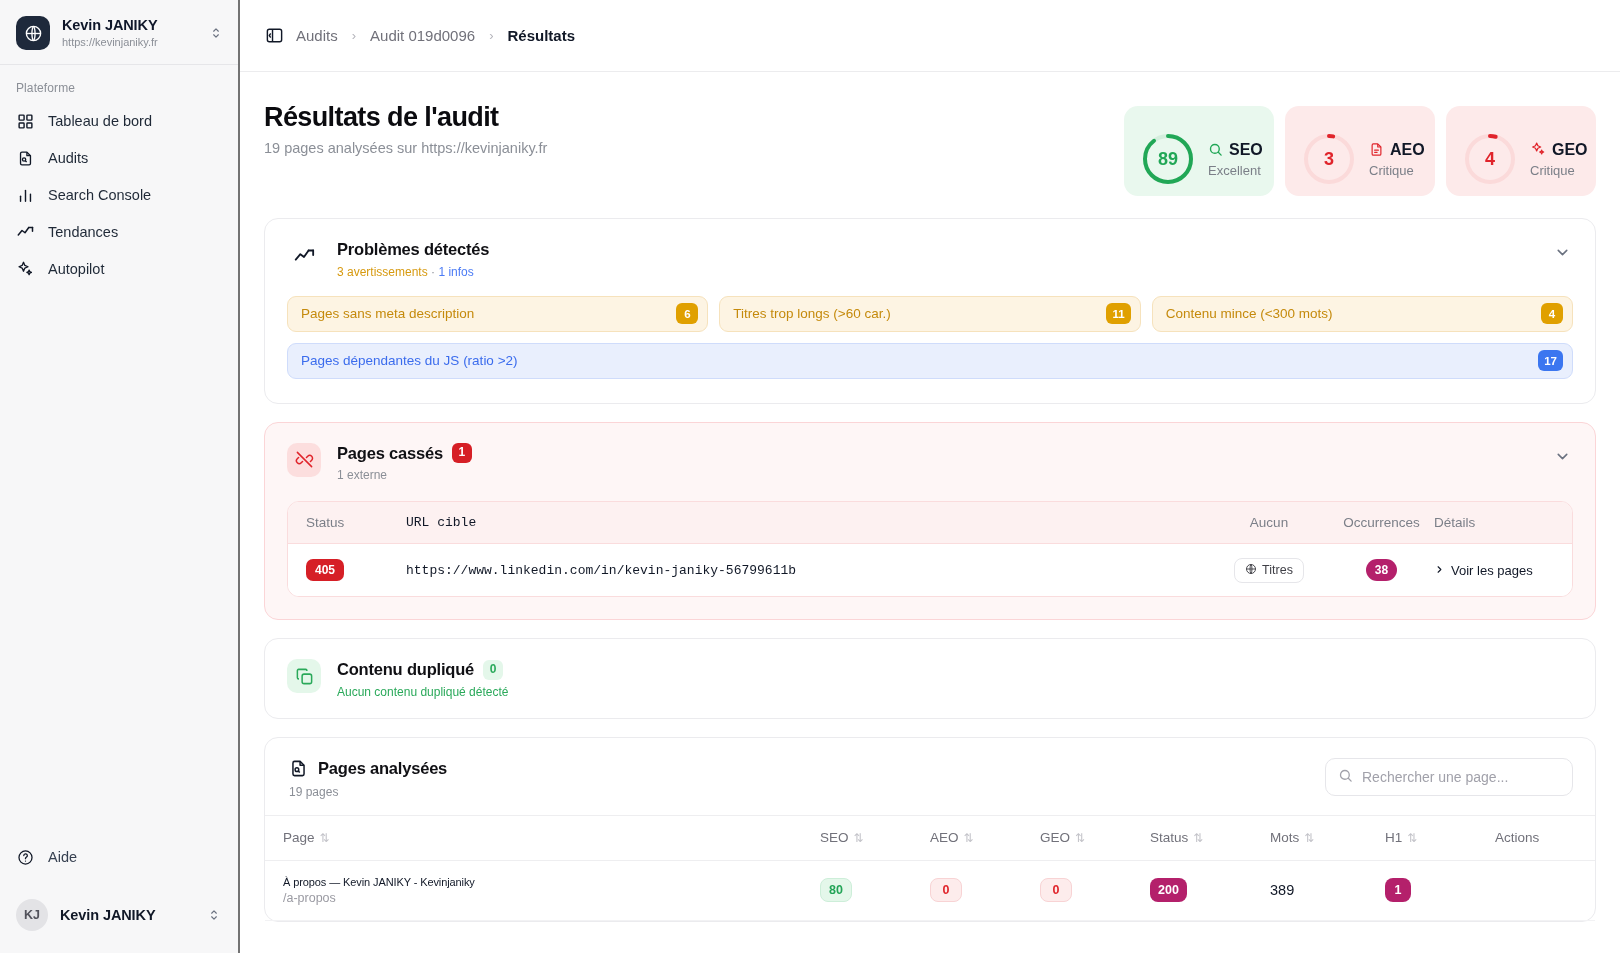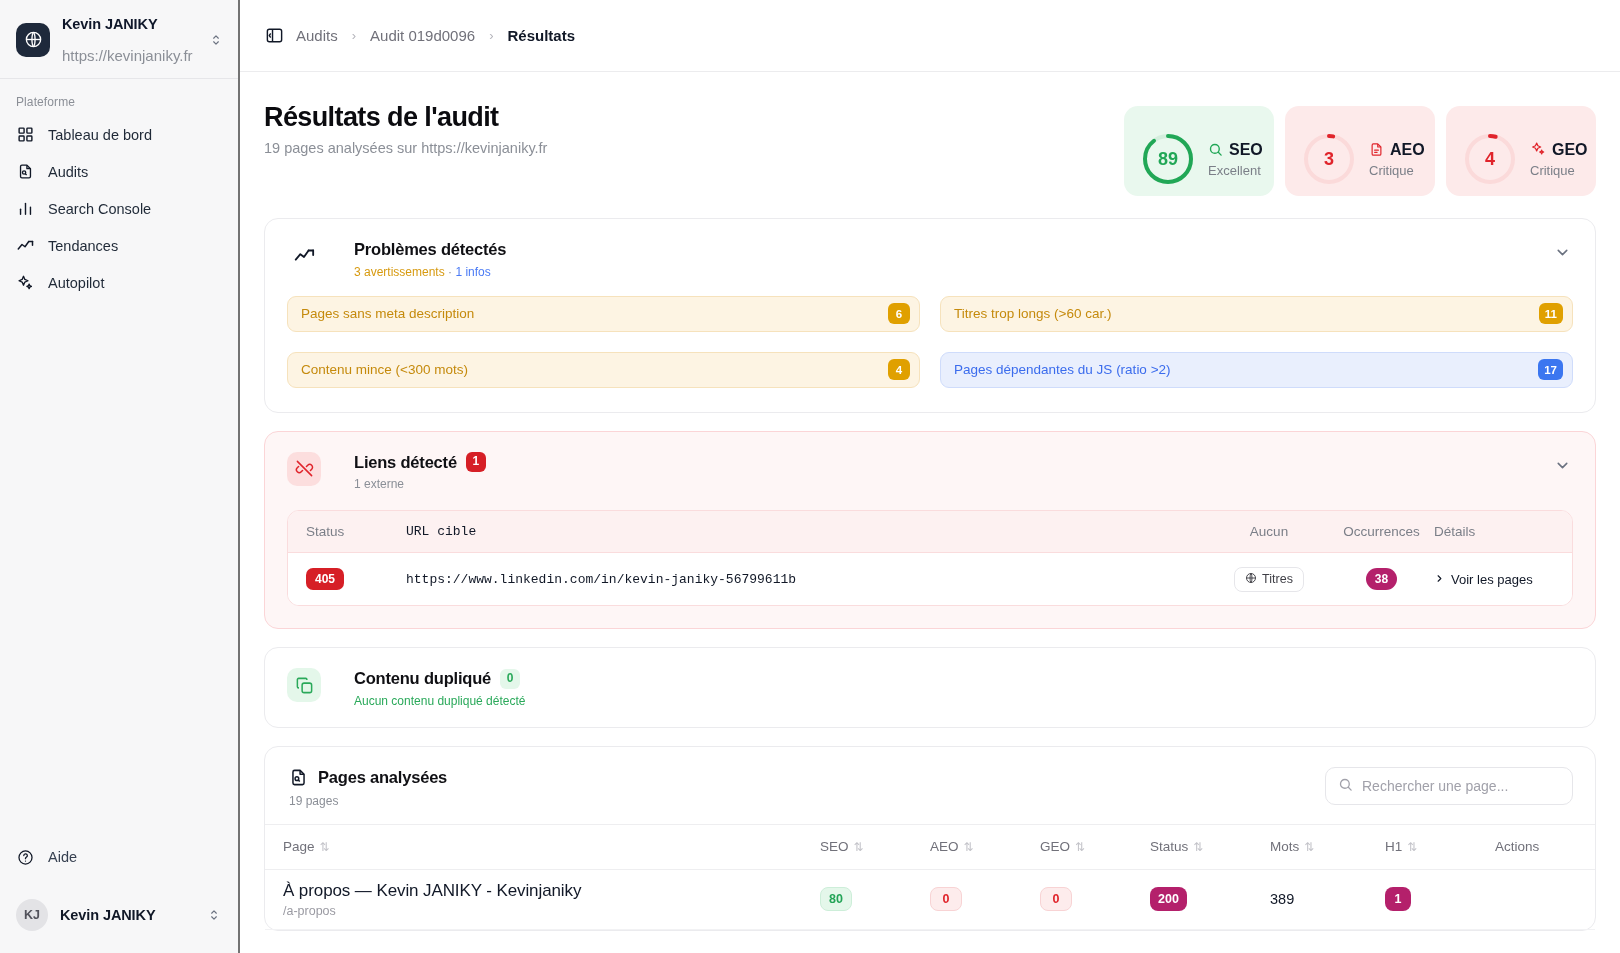--- a/index.html
+++ b/index.html
@@ -21,21 +21,21 @@
   .brand{
     display:flex;align-items:center;gap:12px;
     padding:16px 14px 14px 16px;
   }
   .brand-logo{
     width:34px;height:34px;border-radius:10px;background:#1e293b;
     display:flex;align-items:center;justify-content:center;flex:0 0 34px;
   }
   .brand-text{flex:1;min-width:0;line-height:1.15}
   .brand-name{font-size:14.5px;font-weight:700;color:#0f172a;letter-spacing:-.1px}
-  .brand-url{font-size:15px;color:#8b8f97;margin-top:14px;overflow:hidden;text-overflow:ellipsis;white-space:nowrap}
+  .brand-url{font-size:11px;color:#8b8f97;margin-top:2px;overflow:hidden;text-overflow:ellipsis;white-space:nowrap}
   .updown{width:16px;flex:0 0 16px;color:#6b7280;display:flex;align-items:center;justify-content:center}
   .sb-divider{height:1px;background:#e6e6e9;margin:0}
   .sec-label{
     font-size:12px;color:#8b8f97;padding:16px 16px 8px 16px;letter-spacing:.1px;
   }
   .nav{display:flex;flex-direction:column;gap:1px;padding:0 8px}
   .nav-item{
     display:flex;align-items:center;gap:14px;
     padding:9px 8px;border-radius:8px;cursor:pointer;
     color:#1f2937;font-size:14.5px;
@@ -91,21 +91,21 @@
   .score-meta{line-height:1.2}
   .score-name{display:flex;align-items:center;gap:6px;font-size:16px;font-weight:700;color:#111827}
   .score-name .sic{display:flex;align-items:center}
   .score-state{font-size:13px;color:#7b7f88;margin-top:4px}
 
   
   .card{
     border:1px solid #ebebee;border-radius:14px;background:#fff;margin-bottom:18px;
   }
   .card.alert{border-color:#fbd5d7;background:#fef6f6}
-  .card-head{display:flex;align-items:flex-start;gap:33px;padding:20px 22px 18px 22px}
+  .card-head{display:flex;align-items:flex-start;gap:16px;padding:20px 22px 18px 22px}
   .card-head.tight{padding-bottom:16px}
   .head-icon{
     width:34px;height:34px;border-radius:10px;flex:0 0 34px;
     display:flex;align-items:center;justify-content:center;
   }
   .head-icon.plain{background:transparent;color:#111827}
   .head-icon.pink{background:#fcdede;color:#e0242b}
   .head-icon.green{background:#e4f7ea;color:#2aa95a}
   .head-txt{flex:1;line-height:1.25}
   .head-title{font-size:16.5px;font-weight:700;color:#101014;display:flex;align-items:center;gap:9px;letter-spacing:-.2px}
@@ -118,21 +118,21 @@
     min-width:20px;height:20px;border-radius:6px;padding:0 6px;font-size:12px;font-weight:700;
     display:inline-flex;align-items:center;justify-content:center;color:#fff;background:#d61f26;
   }
   .count-badge.zero{background:#e4f7ea;color:#2aa95a;font-weight:600}
   .chev{
     width:22px;flex:0 0 22px;color:#6b7280;display:flex;align-items:center;justify-content:center;
     cursor:pointer;padding-top:5px;
   }
 
   
-  .issues{display:flex;flex-wrap:wrap;gap:20px;padding:0 22px 24px 22px}
+  .issues{display:flex;flex-wrap:wrap;gap:11px;padding:0 22px 24px 22px}
   .pill{
     flex:1 1 calc(33.333% - 8px);min-width:0;
     display:flex;align-items:center;justify-content:space-between;gap:10px;
     height:36px;border-radius:9px;padding:0 9px 0 13px;font-size:13.5px;cursor:pointer;
   }
   .pill.warning{background:#fdf4e3;border:1px solid #f6e2bc;color:#c58a0c}
   .pill.infos{background:#e9effd;border:1px solid #cfdcfb;color:#3b6ced}
   .pill .pc{
     min-width:22px;height:21px;border-radius:6px;padding:0 6px;font-size:11.5px;font-weight:700;color:#fff;
     display:inline-flex;align-items:center;justify-content:center;
@@ -182,21 +182,21 @@
   .pt-head{height:46px;border-top:1px solid #eeeef0;border-bottom:1px solid #eeeef0;font-size:13.5px;color:#71717a}
   .pt-row{height:60px;font-size:14px;border-bottom:1px solid #f2f2f4}
   .th{display:flex;align-items:center;gap:5px;cursor:pointer}
   .sort-ic{color:#c2c2c8;font-size:12px}
   .k-page{flex:1;min-width:0;padding-left:10px}
   .k-num{width:110px;flex:0 0 110px}
   .k-status{width:120px;flex:0 0 120px}
   .k-mots{width:115px;flex:0 0 115px}
   .k-h1{width:110px;flex:0 0 110px}
   .k-act{width:90px;flex:0 0 90px;justify-content:flex-start;display:flex}
-  .pg-title{color:#111827;font-size:17px;letter-spacing:-.1px}
+  .pg-title{color:#111827;font-size:11px;letter-spacing:-.1px}
   .pg-path{color:#9a9aa2;font-size:12.5px;margin-top:3px}
   .mini{
     display:inline-flex;align-items:center;justify-content:center;min-width:32px;height:24px;
     border-radius:8px;font-size:12.5px;font-weight:600;padding:0 8px;
   }
   .mini.sgood{background:#e4f7ea;color:#23a457;border:1px solid #cdeed9}
   .mini.sbad{background:#fdecec;color:#e0242b;border:1px solid #f8d3d4}
   .mini.http{background:#b4206b;color:#fff;font-weight:700}
   .mini.h1{background:#b4206b;color:#fff;font-weight:700;min-width:26px}
   .plain-num{color:#111827;font-size:14.5px}
@@ -453,21 +453,21 @@
         <div class="card-head">
           <div class="head-icon pink">
             <svg width="19" height="19" viewBox="0 0 24 24" fill="none" stroke="currentColor" stroke-width="1.9" stroke-linecap="round">
               <path d="M9.5 14.5l-1.6 1.6a3.5 3.5 0 0 1-5-5l1.6-1.6"></path>
               <path d="M14.5 9.5l1.6-1.6a3.5 3.5 0 0 1 5 5l-1.6 1.6"></path>
               <path d="M3 3l18 18"></path>
             </svg>
           </div>
           <div class="head-txt">
             <div class="head-title">
-              <span>Liens détecté</span>
+              <span>Pages cassés</span>
               <span class="count-badge">1</span>
             </div>
             <div class="head-sub">
               <span class="muted">1 externe</span>
             </div>
           </div>
           <div class="chev">
             <svg width="17" height="17" viewBox="0 0 24 24" fill="none" stroke="currentColor" stroke-width="2.2" stroke-linecap="round" stroke-linejoin="round">
               <path d="M6 9l6 6 6-6"></path>
             </svg>

